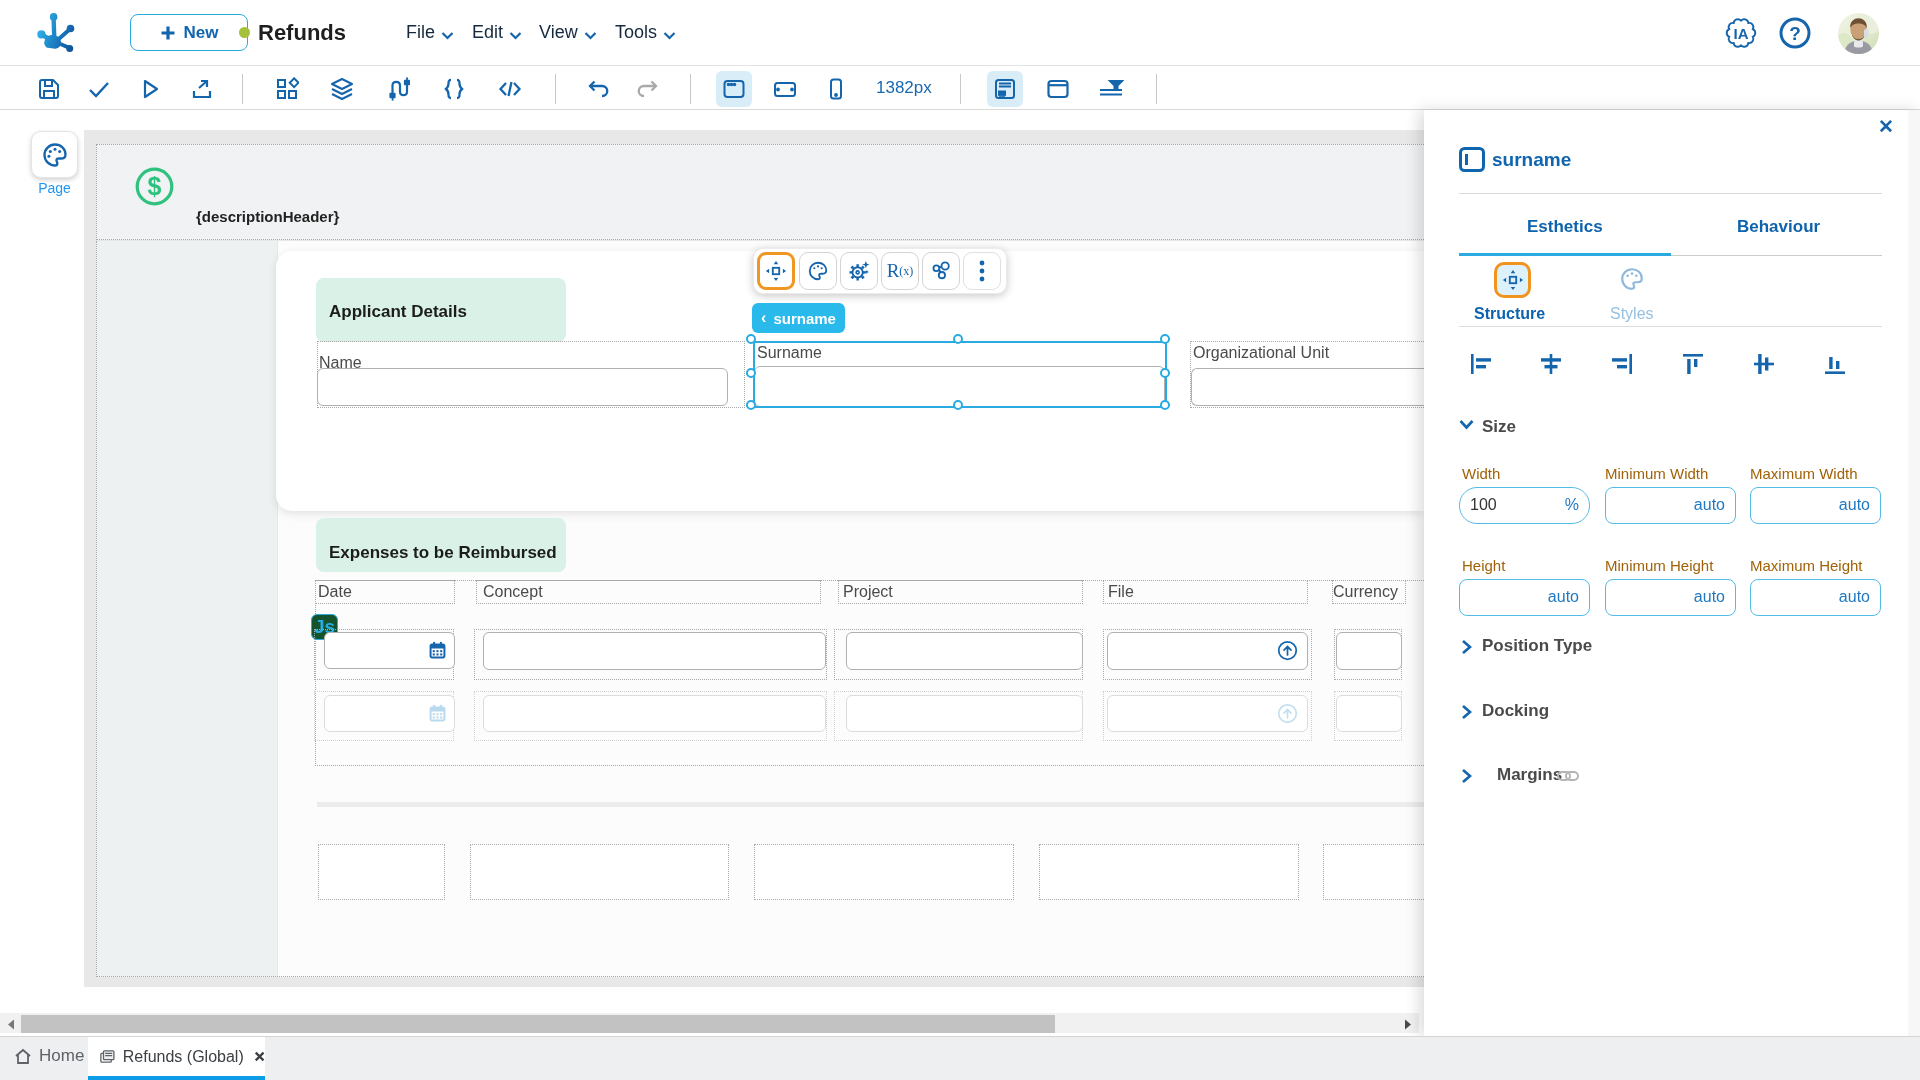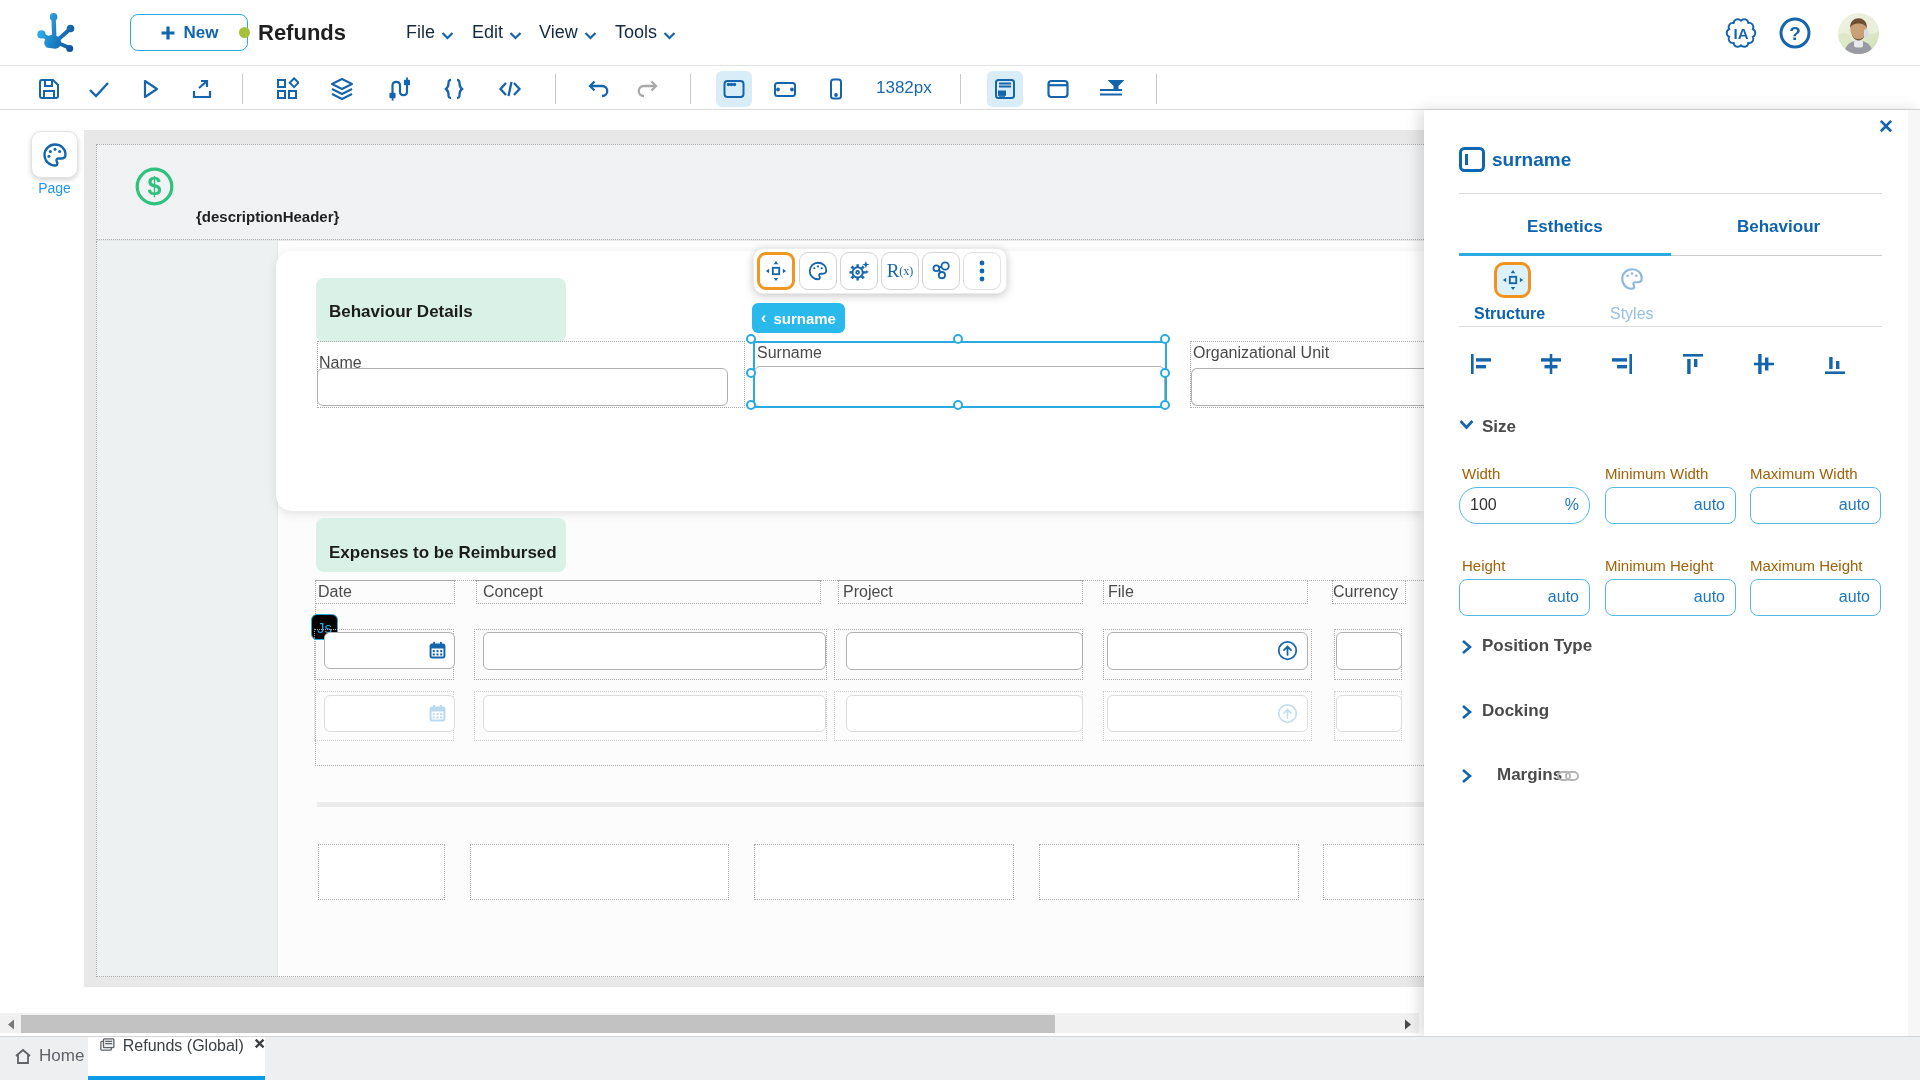--- a/index.html
+++ b/index.html
@@ -84,21 +84,21 @@
   .pinput .l { position:absolute; left:10px; top:8px; color:#333; }
   .pinput .r { position:absolute; right:10px; top:8px; color:#1f78c1; }
   .psect { position:absolute; font-size:17px; font-weight:bold; color:#4a4a4a; }
 
   
   #tabbar { position:absolute; left:0; top:1036px; width:1920px; height:44px; background:#edeff0;
     border-top:1px solid #d5d5d5; }
   #hometab { position:absolute; left:14px; top:1046px; color:#5f6368; font-size:17px;
     display:flex; align-items:center; gap:7px; }
   #activetab { position:absolute; left:88px; top:1037px; width:177px; height:39px; background:#fff;
-    display:flex; align-items:flex-start; color:#3c4043; font-size:16px; white-space:nowrap; }
+    display:flex; align-items:center; color:#3c4043; font-size:16px; white-space:nowrap; }
   #tabline { position:absolute; left:88px; top:1076px; width:177px; height:4px; background:#0c9ce5; }
 </style>
 </head>
 <body>
 <div id="app">
 
   <div id="topbar"></div>
   <div class="abs" id="logo" style="left:36px; top:10px;">
     <svg width="46" height="46" viewBox="0 0 46 46">
       <defs>
@@ -327,21 +327,21 @@
   <div class="abs" style="left:135px; top:167px;">
     <svg width="39" height="39" viewBox="0 0 39 39">
       <circle cx="19.5" cy="19.5" r="17.3" fill="none" stroke="#2ec27e" stroke-width="3.2"></circle>
       <text x="19.5" y="28" font-size="25" font-weight="bold" fill="#2ec27e" text-anchor="middle">$</text>
     </svg>
   </div>
   <div class="abs" style="left:196px; top:208px; font-size:15px; font-weight:bold; color:#222;">{descriptionHeader}</div>
 
   <div id="card"></div>
   <div class="mint" style="left:316px; top:278px; width:250px; height:64px;">
-      <span style="top:24px;">Behaviour Details</span>
+      <span style="top:24px;">Applicant Details</span>
     </div>
 
   <div class="dotcell" style="left:317px; top:341px; width:428px; height:67px;"></div>
   <div class="flabel" style="left:319px; top:354px;">Name</div>
   <div class="finput" style="left:317px; top:368px; width:411px; height:38px;"></div>
 
   <div class="flabel" style="left:757px; top:344px;">Surname</div>
   <div class="finput" style="left:754px; top:366px; width:411px; height:41px;"></div>
 
   <div class="dotcell" style="left:1190px; top:341px; width:234px; height:67px; border-right:none;"></div>
@@ -424,21 +424,21 @@
   <div class="flabel" style="left:318px; top:583px;">Date</div>
   <div class="dotcell" style="left:476px; top:580px; width:345px; height:24px;"></div>
   <div class="flabel" style="left:483px; top:583px;">Concept</div>
   <div class="dotcell" style="left:838px; top:580px; width:245px; height:24px;"></div>
   <div class="flabel" style="left:843px; top:583px;">Project</div>
   <div class="dotcell" style="left:1103px; top:580px; width:205px; height:24px;"></div>
   <div class="flabel" style="left:1108px; top:583px;">File</div>
   <div class="dotcell" style="left:1332px; top:580px; width:74px; height:24px;"></div>
   <div class="flabel" style="left:1333px; top:583px;">Currency</div>
 
-  <div class="abs" style="left:311px; top:614px; width:27px; height:26px; background:#000000; border:1.5px solid #29abe2; border-radius:6px; color:#29abe2; font-size:15px; font-weight:normal; display:flex; align-items:center; justify-content:center;">Js</div>
+  <div class="abs" style="left:311px; top:614px; width:27px; height:26px; background:#14532d; border:1.5px solid #29abe2; border-radius:6px; color:#29abe2; font-size:19px; font-weight:bold; display:flex; align-items:center; justify-content:center;">Js</div>
 
   <div class="dotcell" style="left:314px; top:629px; width:140px; height:51px;"></div>
   <div class="finput" style="left:324px; top:632px; width:131px; height:37px;"></div>
   <div class="dotcell" style="left:474px; top:629px; width:353px; height:51px;"></div>
   <div class="finput" style="left:483px; top:632px; width:343px; height:38px;"></div>
   <div class="dotcell" style="left:834px; top:629px; width:249px; height:51px;"></div>
   <div class="finput" style="left:846px; top:632px; width:237px; height:38px;"></div>
   <div class="dotcell" style="left:1103px; top:629px; width:209px; height:51px;"></div>
   <div class="finput" style="left:1107px; top:632px; width:201px; height:38px;"></div>
   <div class="dotcell" style="left:1334px; top:629px; width:68px; height:51px;"></div>

